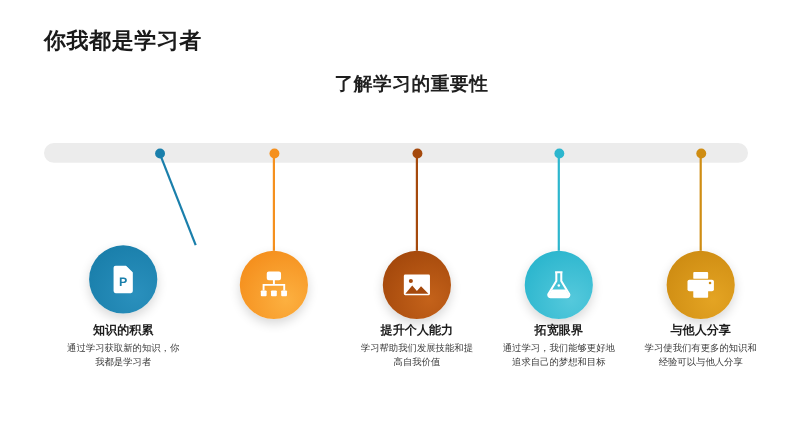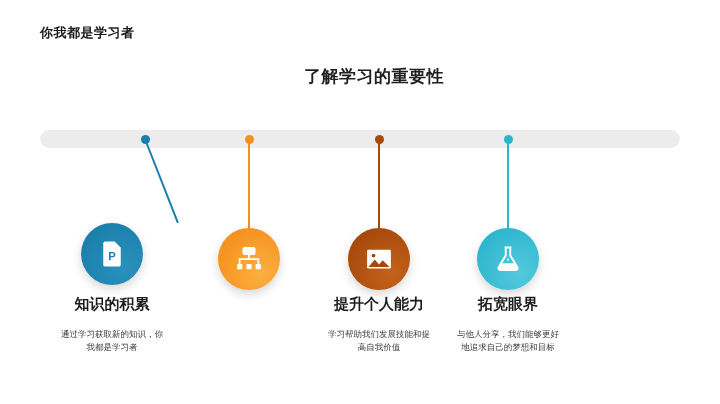--- a/index.html
+++ b/index.html
@@ -13,21 +13,21 @@
     font-family: "Liberation Sans", "DejaVu Sans", sans-serif;
     overflow: hidden;
     position: relative;
   }
 
   
   .slide-title {
     position: absolute;
     left: 40px;
     top: 24px;
-    font-size: 13px;
+    font-size: 20px;
     font-weight: bold;
     color: #1a1a1a;
     letter-spacing: 0.5px;
     white-space: nowrap;
   }
   .slide-subtitle {
     position: absolute;
     left: 0;
     right: 0;
     top: 65px;
@@ -99,25 +99,25 @@
   .node-circle svg { display: block; }
 
   .node-caption {
     position: absolute;
     left: 50%;
     width: 124px;
     margin-left: -62px;
     text-align: center;
   }
   .node-heading {
-    font-size: 15px;
+    font-size: 11px;
     font-weight: bold;
     color: #1c1c1c;
     line-height: 1.3;
-    margin-bottom: 14px;
+    margin-bottom: 2px;
   }
   .node-body {
     font-size: 8.5px;
     color: #3a3a3a;
     line-height: 1.55;
     padding: 0 10px;
   }
 </style>
 </head>
 <body>
@@ -185,16 +185,34 @@
         <span>
           <svg width="30" height="30" viewBox="0 0 24 24" fill="none" stroke="#ffffff" stroke-width="1.5" stroke-linejoin="round">
             <path d="M9.3 2.8h5.4M10.2 2.8v6.4L4.6 18.4a1.6 1.6 0 0 0 1.35 2.5h12.1a1.6 1.6 0 0 0 1.35-2.5L13.8 9.2V2.8"></path>
             <path d="M7.1 15.4h9.8l2.5 3.9a1.2 1.2 0 0 1-1 1.9H5.6a1.2 1.2 0 0 1-1-1.9z" fill="#ffffff" stroke="none"></path>
             <circle cx="12" cy="12.4" r="0.9" fill="#ffffff" stroke="none"></circle>
           </svg>
         </span>
       </div>
       <div class="node-caption" style="top: 294px;">
         <div class="node-heading">拓宽眼界</div>
-        <div class="node-body">与他人分享，我们能够更好地追求自己的梦想和目标</div>
+        <div class="node-body">通过学习，我们能够更好地追求自己的梦想和目标</div>
+      </div>
+    </div>
+    <div class="node" style="left: 637px;">
+      <div class="node-dot" style="background: rgb(207, 141, 19); left: 70px; margin-left: -4.5px;"></div>
+      <div class="node-stem" style="height: 89px; background: rgb(207, 141, 19); left: 70px; transform: rotate(0deg); transform-origin: center top;"></div>
+      <div class="node-circle" style="top: 228px; background: radial-gradient(circle at 68% 72%, rgb(228, 164, 35) 0%, rgb(207, 141, 19) 78%);">
+        <span>
+          <svg width="30" height="30" viewBox="0 0 24 24" fill="#ffffff">
+            <rect x="6.6" y="2.6" width="10.8" height="5" rx="0.7"></rect>
+            <rect x="2.4" y="8.2" width="19.2" height="8.4" rx="1.4"></rect>
+            <circle cx="18.8" cy="10.6" r="0.95" fill="#cf8d13"></circle>
+            <rect x="6.6" y="14.2" width="10.8" height="7.2" rx="0.7"></rect>
+          </svg>
+        </span>
+      </div>
+      <div class="node-caption" style="top: 294px;">
+        <div class="node-heading">与他人分享</div>
+        <div class="node-body">学习使我们有更多的知识和经验可以与他人分享</div>
       </div>
     </div>
   </div>
 
 </body></html>

